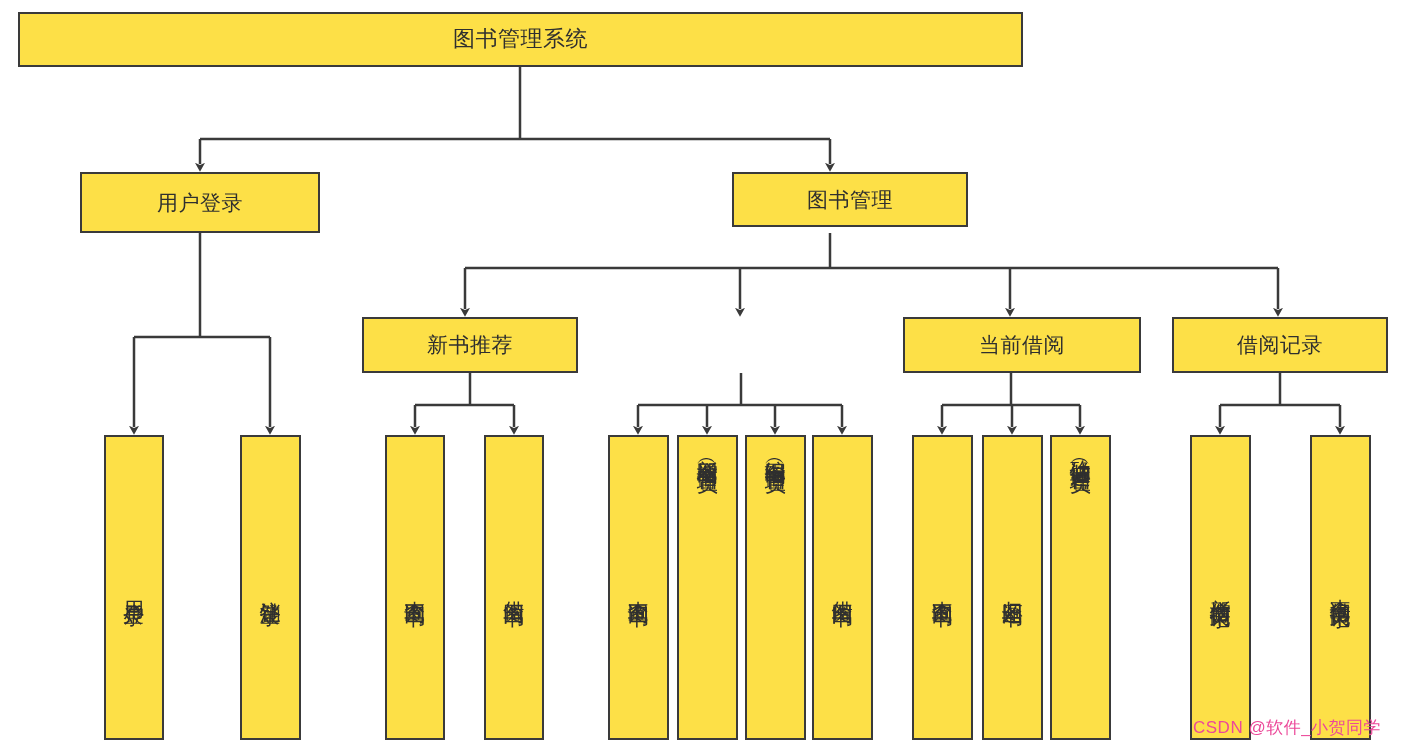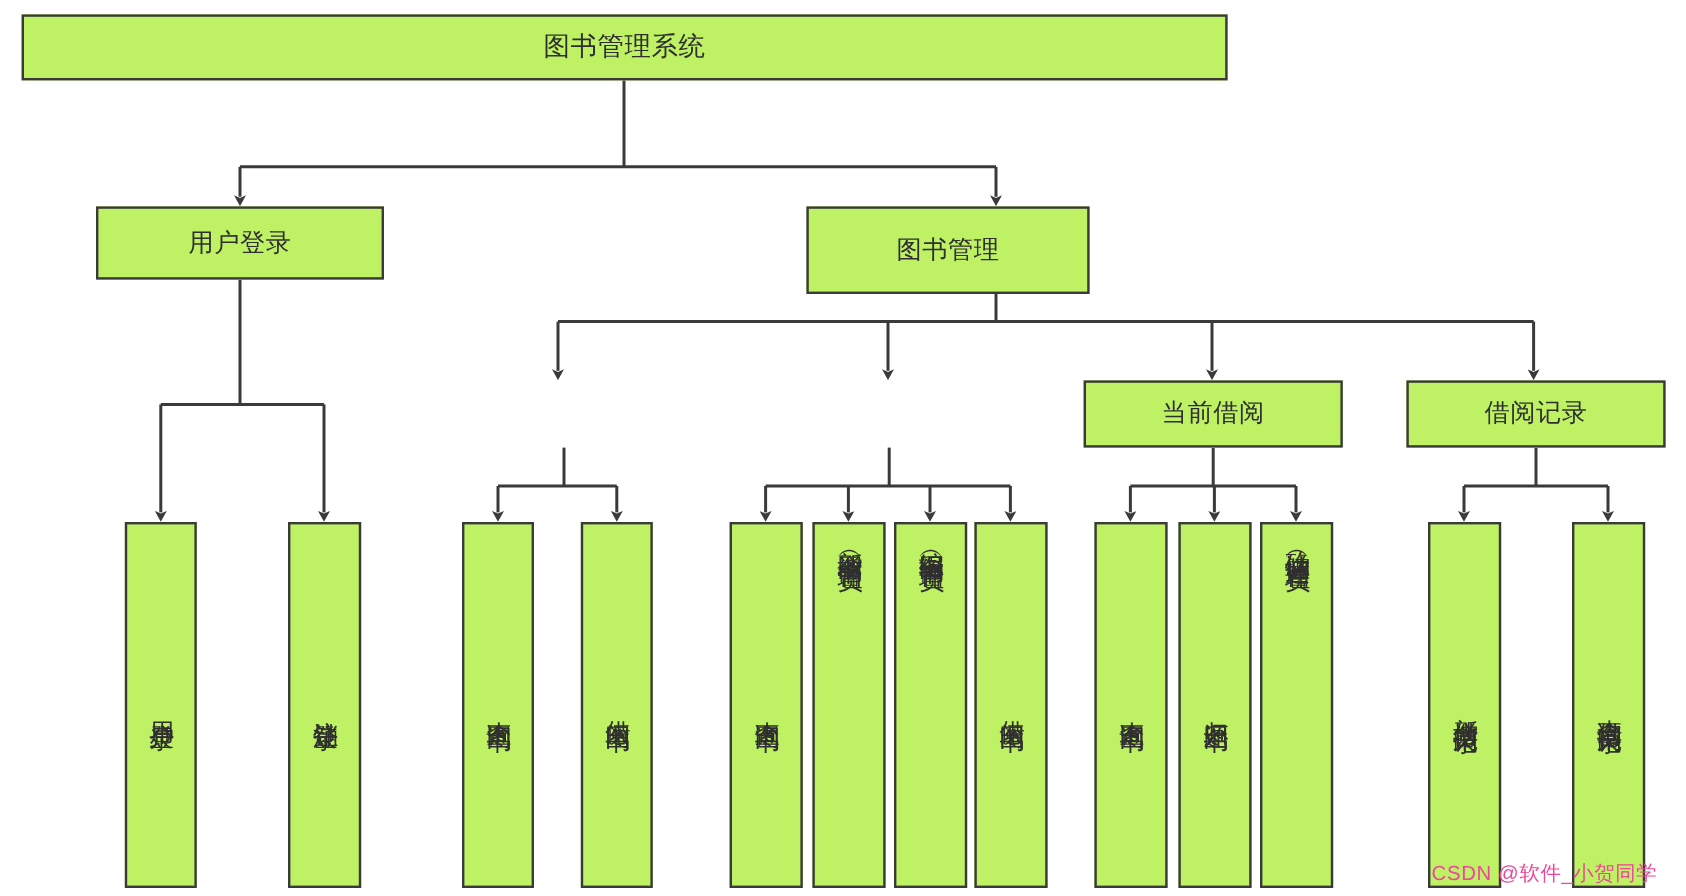--- a/index.html
+++ b/index.html
@@ -23,21 +23,21 @@
     left: 0;
     top: 0;
     width: 1405px;
     height: 747px;
     pointer-events: none;
   }
   .node {
     position: absolute;
     box-sizing: border-box;
     border: 2.5px solid #3a3a3a;
-    background: #bef264;
+    background: #fde047;
     display: flex;
     align-items: center;
     justify-content: center;
     color: #2b2b2b;
   }
   .node-label {
     display: block;
     text-align: center;
     letter-spacing: 0.5px;
     color: #2f2f2f;
@@ -135,25 +135,28 @@
     </g>
   </svg>
 
   <div class="node horiz root" style="left: 18px; top: 12px; width: 1005px; height: 55px;">
     <span class="node-label">图书管理系统</span>
   </div>
 
   <div class="node horiz" style="left: 80px; top: 172px; width: 240px; height: 61px;">
     <span class="node-label">用户登录</span>
   </div>
-  <div class="node horiz" style="left: 672px; top: 172px; width: 236px; height: 73px;">
+  <div class="node horiz" style="left: 732px; top: 172px; width: 236px; height: 55px;">
     <span class="node-label">图书管理</span>
   </div>
 
-  <div class="node horiz" style="left: 903px; top: 317px; width: 216px; height: 56px;">
+  <div class="node horiz" style="left: 362px; top: 317px; width: 216px; height: 56px;">
+    <span class="node-label">新书推荐</span>
+  </div>
+  <div class="node horiz" style="left: 903px; top: 317px; width: 238px; height: 56px;">
     <span class="node-label">当前借阅</span>
   </div>
   <div class="node horiz" style="left: 1172px; top: 317px; width: 216px; height: 56px;">
     <span class="node-label">借阅记录</span>
   </div>
 
   <div class="node vert" style="left: 104px; top: 435px; width: 60px; height: 305px;">
     <span class="node-label">用户登录</span>
   </div>
   <div class="node vert" style="left: 240px; top: 435px; width: 61px; height: 305px;">

